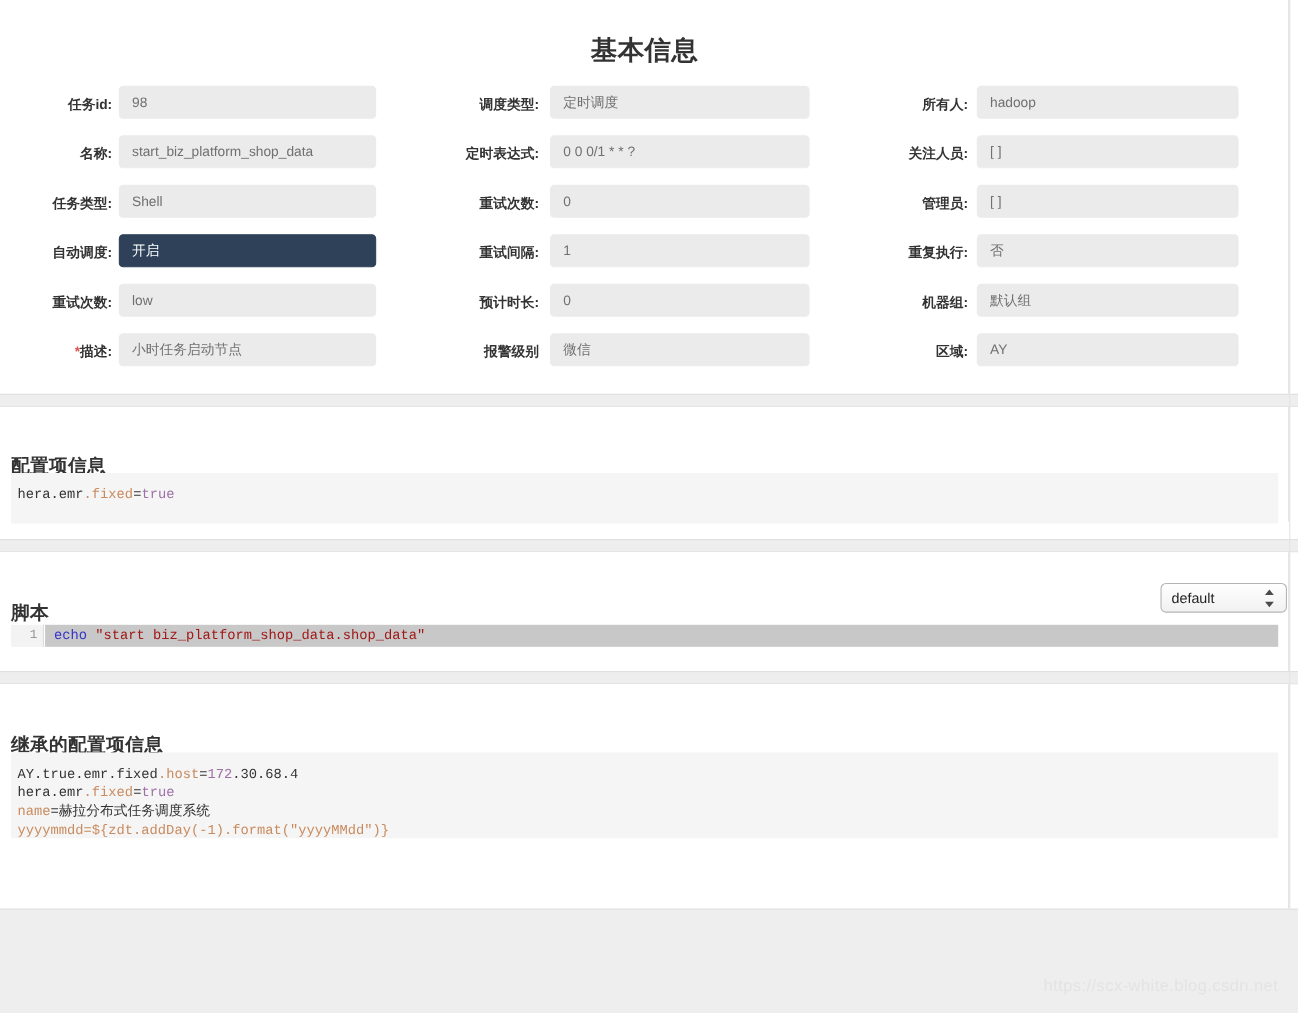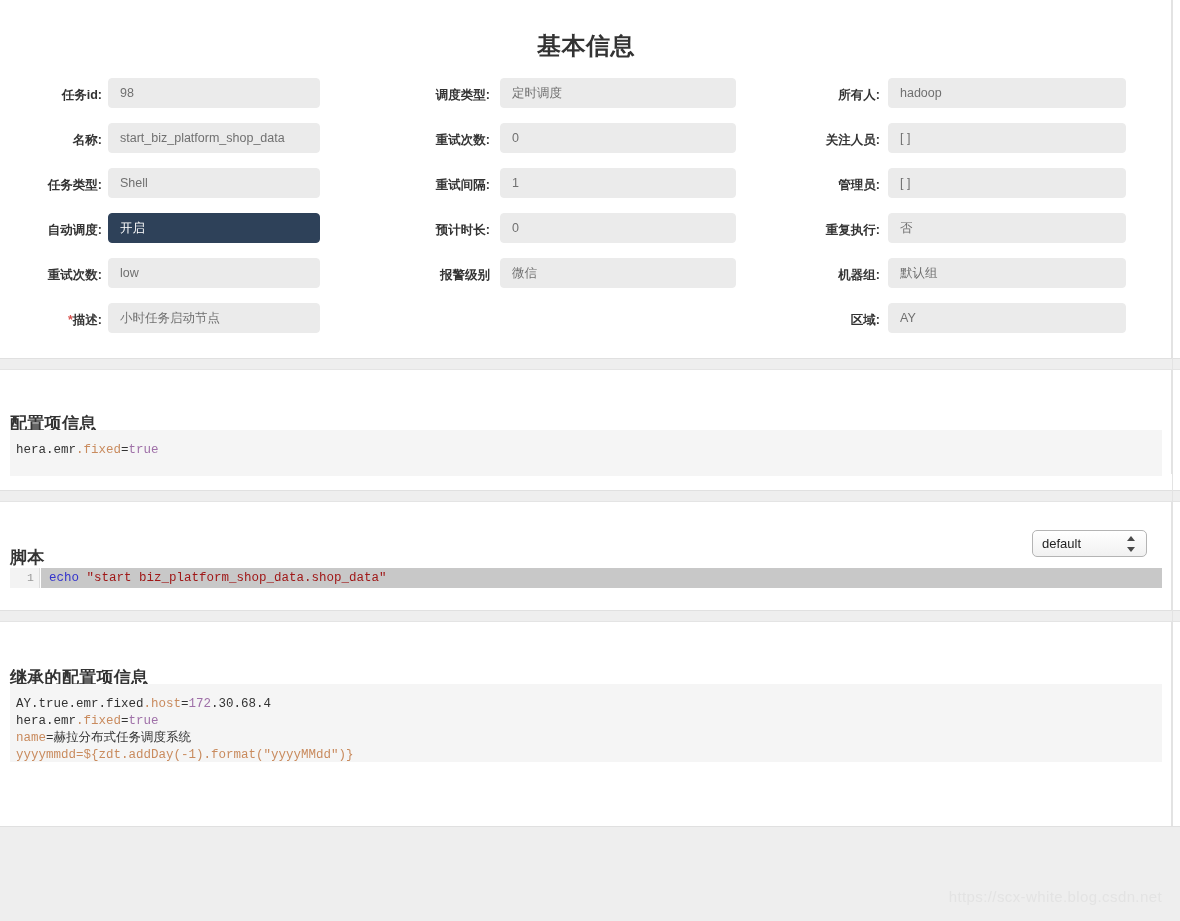--- a/index.html
+++ b/index.html
@@ -92,21 +92,21 @@
     background: #ebebeb;
     border: 1px solid #ebebeb;
     border-radius: 4px;
     font-size: 12.5px;
     color: #707070;
     padding: 0 11px;
     line-height: 28px;
     white-space: nowrap;
     overflow: hidden;
   }
-  .col-1 .fctl { left: 108px; width: 212px; }
+  .col-1 .fctl { left: 108px; width: 234px; }
   .col-2 .fctl { left: 106px; width: 236px; }
   .col-3 .fctl { left: 100px; width: 238px; }
 
   .fctl.on {
     background: #2e4159;
     border-color: #2e4159;
     color: #ffffff;
   }
 
   
@@ -139,21 +139,21 @@
   #config-info { top: 370px; height: 104px; padding-left: 32px; }
   #config-info .sec-title { top: 28px; }
   #config-info .code-box { top: 60px; width: 1152px; height: 46px; font-family: Liberation Mono, monospace; }
 
   
   #script-sec { top: 502px; height: 108px; }
   #script-sec .sec-title { top: 30px; }
 
   .select-wrap {
     position: absolute;
-    right: 24px;
+    right: 1px;
     top: 28px;
     width: 115px;
     height: 27px;
   }
   .fake-select {
     position: relative;
     width: 115px;
     height: 27px;
     background: linear-gradient(#ffffff, #f1f1f1);
     border: 1px solid #b4b4b4;
@@ -278,20 +278,24 @@
             <div class="flabel"><span class="req">*</span>描述:</div>
             <div class="fctl">小时任务启动节点</div>
           </div>
         </div>
         <div class="col col-2">
           <div class="frow">
             <div class="flabel">调度类型:</div>
             <div class="fctl">定时调度</div>
           </div>
           <div class="frow">
+            <div class="flabel">定时表达式:</div>
+            <div class="fctl">0 0 0/1 * * ?</div>
+          </div>
+          <div class="frow">
             <div class="flabel">重试次数:</div>
             <div class="fctl">0</div>
           </div>
           <div class="frow">
             <div class="flabel">重试间隔:</div>
             <div class="fctl">1</div>
           </div>
           <div class="frow">
             <div class="flabel">预计时长:</div>
             <div class="fctl">0</div>

